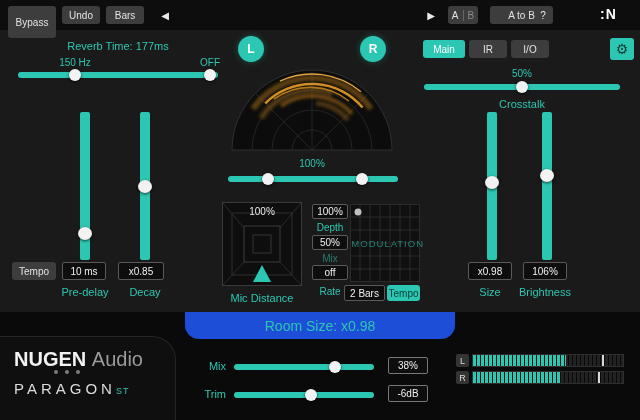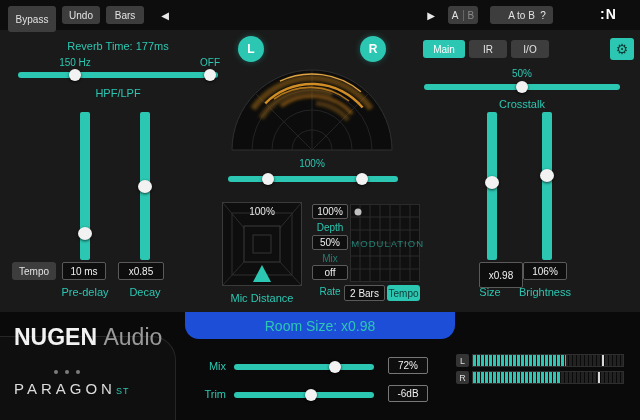--- a/index.html
+++ b/index.html
@@ -18,61 +18,60 @@
   .knob{position:absolute;width:12px;height:12px;border-radius:50%;background:#f2f2f2;box-shadow:0 1px 3px rgba(0,0,0,.7);top:-3px;cursor:pointer}
   .vfader{position:absolute;width:10px;background:var(--accent);border-radius:2px;cursor:pointer}
   .fknob{position:absolute;left:-2px;width:14px;height:13px;border-radius:50%;background:#f2f2f2;box-shadow:0 1px 3px rgba(0,0,0,.7)}
   .circle-btn{position:absolute;width:26px;height:26px;border-radius:50%;background:var(--accent);color:#fff;font-size:12px;font-weight:bold;display:flex;align-items:center;justify-content:center;cursor:pointer;box-shadow:0 0 6px rgba(44,199,178,.35)}
   .preset{color:#f0f0f0;font-size:11px;text-align:center}
   .dimb{color:#8a8a8a;border-left:1px solid #666;padding-left:4px;margin-left:4px}
   .wm{position:absolute;color:rgba(44,199,178,.6);font-size:9.5px;letter-spacing:1px;text-align:right}
   .bottom{position:absolute;left:0;top:312px;width:640px;height:108px;background:#0a0a0a}
   .roomtab{position:absolute;left:185px;top:0;width:270px;height:27px;background:#1d4ed8;border-radius:0 0 14px 14px;display:flex;align-items:center;justify-content:center;color:var(--accent);font-size:14px}
   .brand-panel{position:absolute;left:0;top:24px;width:176px;height:84px;background:#0f0f0f;border-top:1px solid #262626;border-right:1px solid #262626;border-top-right-radius:24px}
-  .brand{position:absolute;left:14px;top:12px;font-size:23px;color:#f2f2f2;font-weight:bold}
+  .brand{position:absolute;left:14px;top:36px;font-size:20px;color:#f2f2f2;font-weight:bold}
   .brand .suffix{font-weight:normal;color:#9a9a9a}
   .dots{position:absolute;left:54px;top:58px;display:flex;gap:7px}
   .dots i{width:4px;height:4px;border-radius:50%;background:#7c7c7c}
   .product{position:absolute;left:14px;top:68px;font-size:15px;letter-spacing:4px;color:#dcdcdc}
   .product .variant{font-size:9px;letter-spacing:1px;color:var(--accent)}
   .meter-row{position:absolute;display:flex;align-items:center;gap:3px}
   .meter-label{width:13px;height:13px;background:#343434;color:#dcdcdc;font-size:9px;display:flex;align-items:center;justify-content:center;border-radius:2px}
   .meter-bar{position:relative;width:152px;height:13px;background:#222;border:1px solid #2f2f2f;overflow:hidden}
   .meter-fill{position:absolute;top:0;bottom:0;left:0;background:var(--accent)}
   .meter-peak{position:absolute;top:0;bottom:0;width:3px;background:#d8d8d8}
   .meter-seg{position:absolute;top:0;right:0;bottom:0;left:0;background:repeating-linear-gradient(90deg,transparent 0 3px,#0a0a0a 3px 4px)}
 </style>
 </head>
 <body>
 
 <div class="plugin">
 
   <div class="topbar">
-    <button class="btn abs" style="left:8px;top:6px;width:48px;height:26px">Bypass</button>
+    <button class="btn abs" style="left:8px;top:6px;width:48px;height:32px">Bypass</button>
     <button class="btn abs" style="left:62px;top:6px;width:38px;height:18px">Undo</button>
     <button class="btn abs" style="left:106px;top:6px;width:38px;height:18px">Bars</button>
     <button class="btn flat abs" style="left:156px;top:6px;width:18px;height:18px">◀</button>
     <button class="btn flat abs" style="left:422px;top:6px;width:18px;height:18px">▶</button>
     <button class="btn abs" style="left:448px;top:6px;width:30px;height:18px">
       <span>A</span>
         <span class="dimb">B</span>
     </button>
     <button class="btn abs" style="left:490px;top:6px;width:63px;height:18px">A to B</button>
     <button class="btn flat abs" style="left:534px;top:6px;width:18px;height:18px">?</button>
     <div class="abs" style="left:600px;top:6px;color:#fff;font-weight:bold;font-size:14px;letter-spacing:1px">:N</div>
   </div>
 
   <div class="lbl abs" style="left:38px;top:40px;width:160px;font-size:11px">Reverb Time: 177ms</div>
   <div class="lbl abs" style="left:48px;top:57px;width:54px">150 Hz</div>
   <div class="lbl abs" style="left:188px;top:57px;width:44px">OFF</div>
   <div class="hslider" style="left:18px;top:72px;width:200px">
     <div class="knob" style="left:51px"></div>
     <div class="knob" style="left:186px"></div>
   </div>
-  <div class="lbl abs" style="left:63px;top:87px;width:110px;font-size:11px">HPF/LPF</div>
 
   <div class="vfader" style="left:80px;top:112px;height:148px">
     <div class="fknob" style="top:115px"></div>
   </div>
   <div class="vfader" style="left:140px;top:112px;height:148px">
     <div class="fknob" style="top:68px"></div>
   </div>
 
   <button class="btn abs" style="left:12px;top:262px;width:44px;height:18px">Tempo</button>
   <div class="vbox abs" style="left:62px;top:262px;width:44px;height:18px">10 ms</div>
@@ -170,21 +169,21 @@
   </div>
   <div class="lbl abs" style="left:472px;top:98px;width:100px;font-size:11px">Crosstalk</div>
 
   <div class="vfader" style="left:487px;top:112px;height:148px">
     <div class="fknob" style="top:64px"></div>
   </div>
   <div class="vfader" style="left:542px;top:112px;height:148px">
     <div class="fknob" style="top:57px"></div>
   </div>
 
-  <div class="vbox abs" style="left:479px;top:262px;width:44px;height:26px">x0.98</div>
+  <div class="vbox abs" style="left:468px;top:262px;width:44px;height:18px">x0.98</div>
   <div class="vbox abs" style="left:523px;top:262px;width:44px;height:18px">106%</div>
   <div class="lbl abs" style="left:455px;top:286px;width:70px;font-size:11px">Size</div>
   <div class="lbl abs" style="left:510px;top:286px;width:70px;font-size:11px">Brightness</div>
 
   <div class="bottom">
     <div class="roomtab">Room Size: x0.98</div>
     <div class="brand-panel"></div>
     <div class="brand">
       <span>NUGEN</span>
       <span class="suffix">Audio</span>
@@ -195,21 +194,21 @@
         <i></i>
       </div>
     <div class="product">
       <span>PARAGON</span><span class="variant">ST</span>
     </div>
 
     <div class="lbl abs" style="left:188px;top:48px;width:38px;text-align:right;font-size:11px">Mix</div>
     <div class="hslider" style="left:234px;top:52px;width:140px">
       <div class="knob" style="left:95px"></div>
     </div>
-    <div class="vbox abs" style="left:388px;top:45px;width:40px;height:17px;border-color:#777">72%</div>
+    <div class="vbox abs" style="left:388px;top:45px;width:40px;height:17px;border-color:#777">38%</div>
 
     <div class="lbl abs" style="left:188px;top:76px;width:38px;text-align:right;font-size:11px">Trim</div>
     <div class="hslider" style="left:234px;top:80px;width:140px">
       <div class="knob" style="left:71px"></div>
     </div>
     <div class="vbox abs" style="left:388px;top:73px;width:40px;height:17px;border-color:#777">-6dB</div>
 
     <div class="meter-row" style="left:456px;top:42px">
       <span class="meter-label">L</span>
       <div class="meter-bar">

